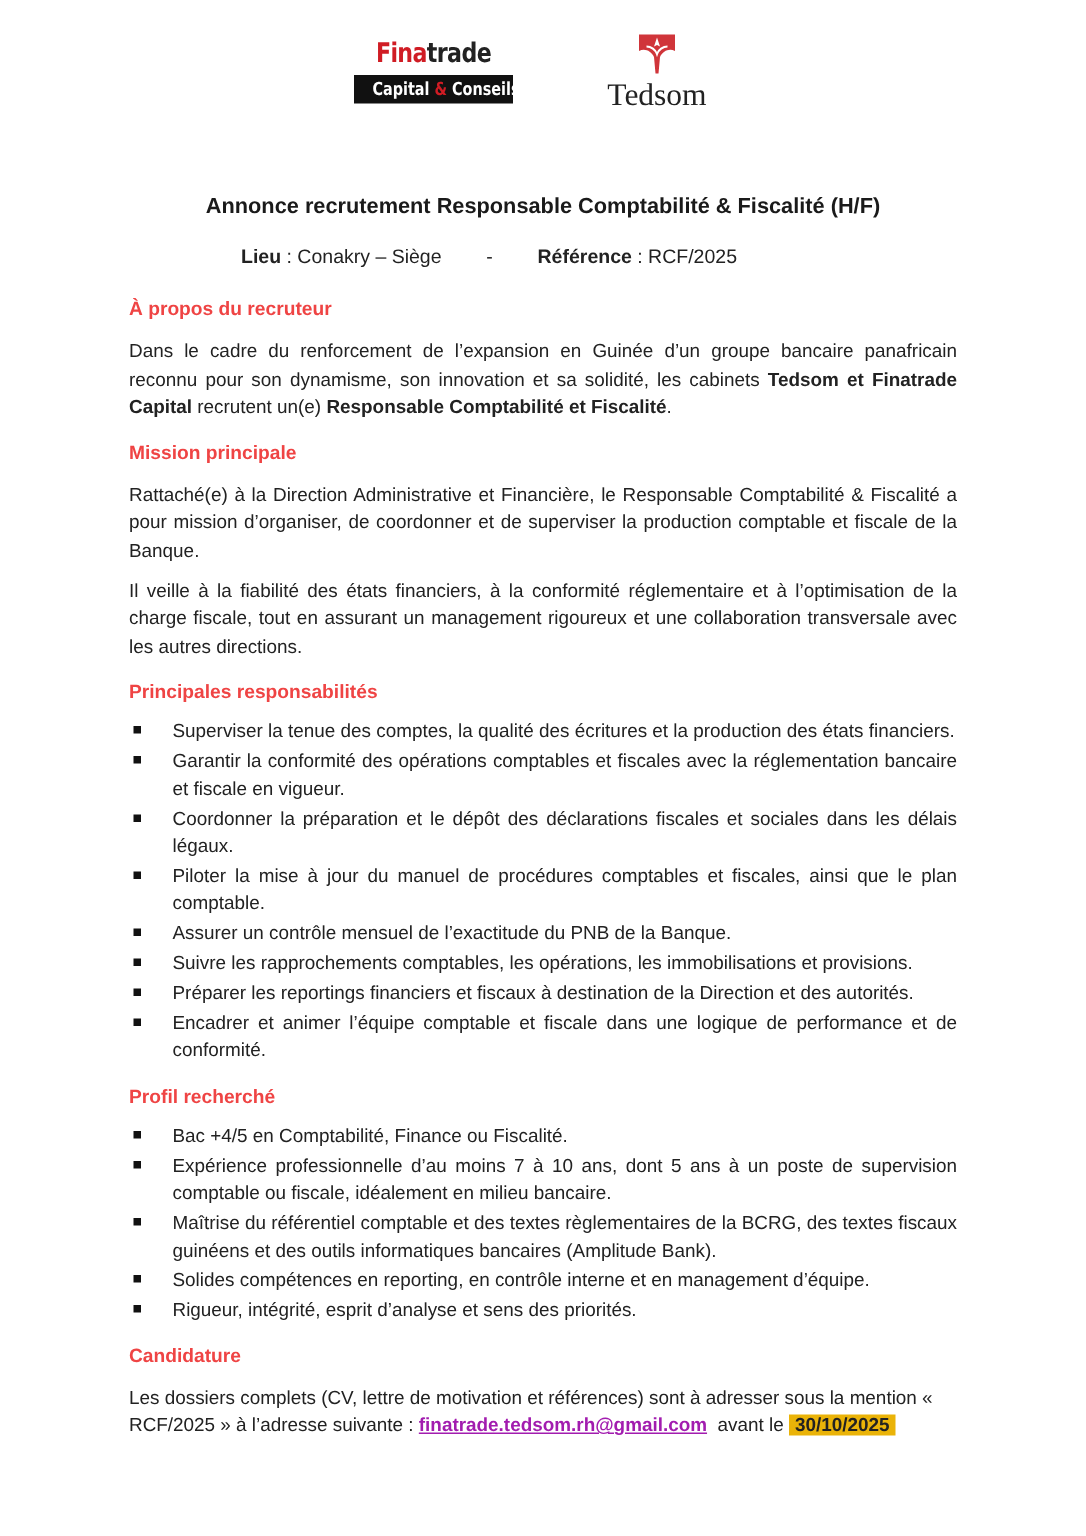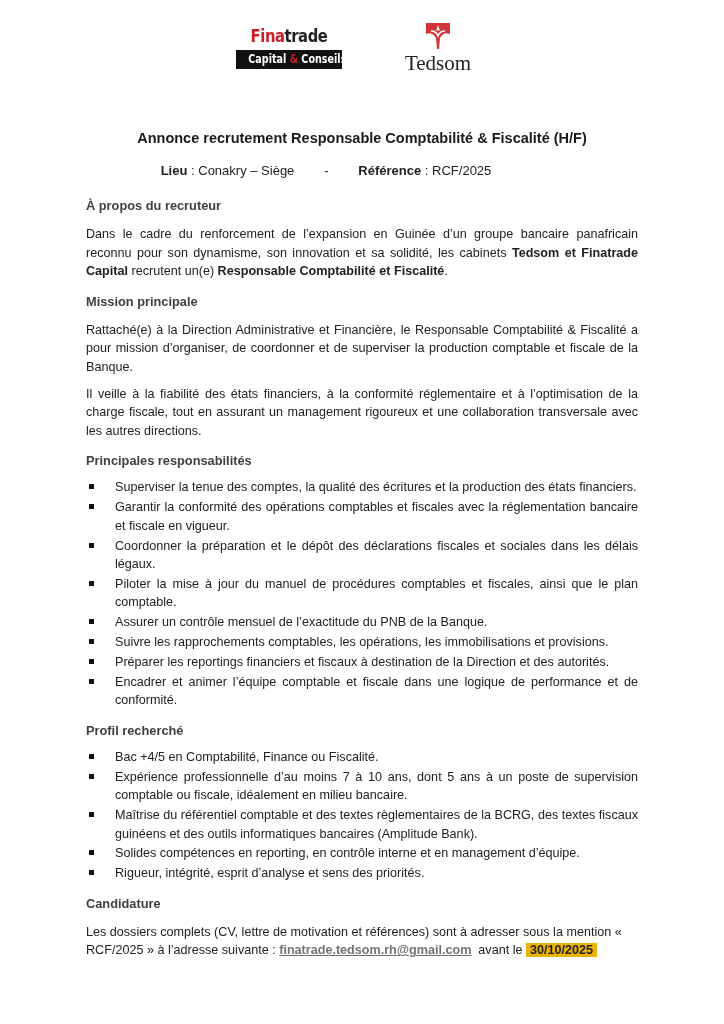--- a/index.html
+++ b/index.html
@@ -46,30 +46,30 @@
     }
     .meta {
       position: absolute; left: 0; width: 652px; top: 163px;
       text-align: center; font-size: 13px; color: #222;
     }
     .meta b { font-weight: bold; }
     .meta .sep { display: inline-block; width: 64px; text-align: center; }
 
     
     .content { position: absolute; left: 86px; width: 552px; top: 197px; font-size: 12.6px; line-height: 18.6px; color: #222; }
-    h2 { font-size: 12.8px; font-weight: bold; color: #404040; line-height: 18px; }
+    h2 { font-size: 12.8px; font-weight: bold; color: #ef4444; line-height: 18px; }
     p.para { text-align: justify; margin-top: 10px; }
     p.para + p.para { margin-top: 8px; }
     .sec { margin-top: 12px; }
     ul.bul { list-style: none; margin-top: 8px; }
     ul.bul li { position: relative; padding-left: 29px; text-align: justify; line-height: 18.6px; margin-bottom: 1.2px; }
     ul.bul li .mark {
       position: absolute; left: 3px; top: 6px; width: 5px; height: 5px; background: #111;
     }
-    .email { color: #737373; font-weight: bold; text-decoration: underline; }
+    .email { color: #a21caf; font-weight: bold; text-decoration: underline; }
     .deadline { background: #eab308; font-weight: bold; padding: 0 4px; }
     b { font-weight: bold; }
   </style>
 </head>
 <body>
 
 <div class="page">
 
   <div class="logo-fina">
     <span class="fina-word"><span class="red">Fina</span><span class="dark">trade</span></span>

